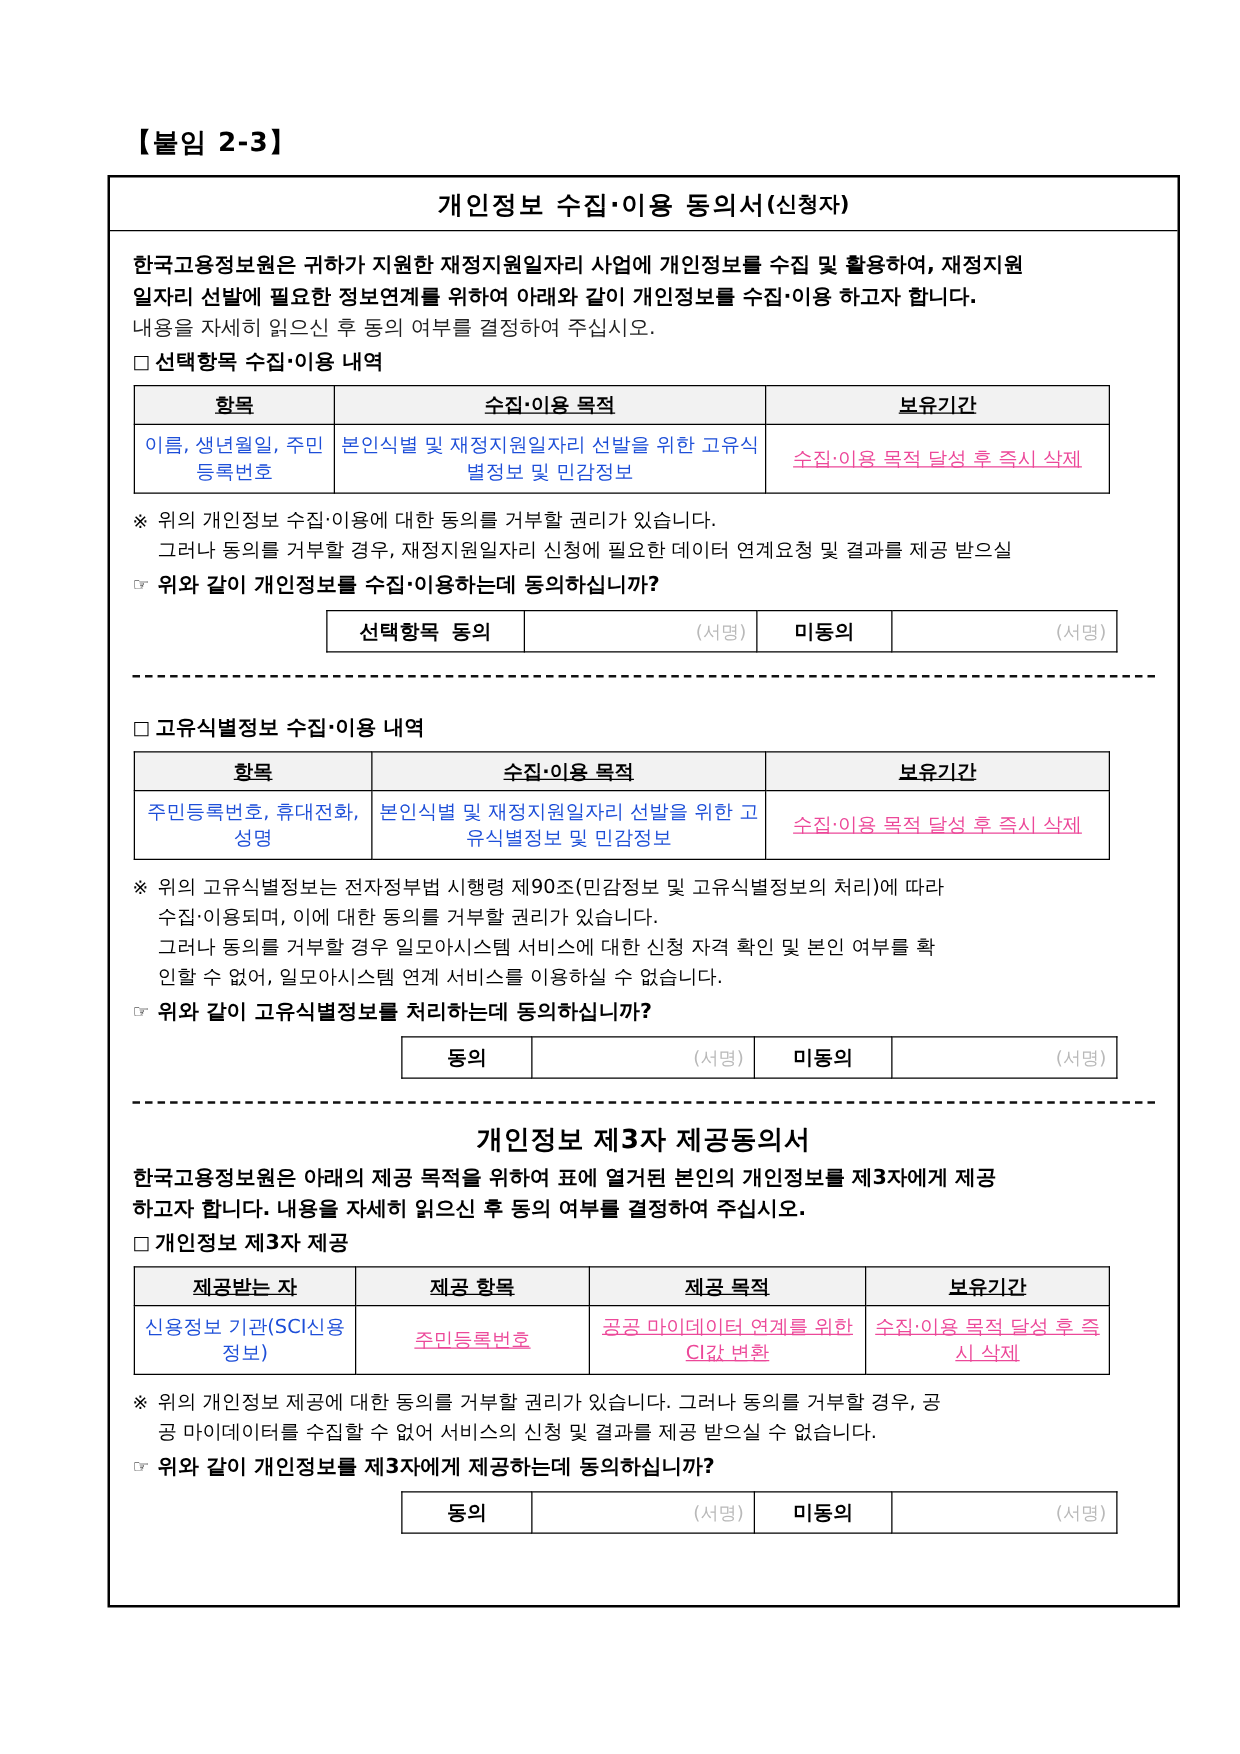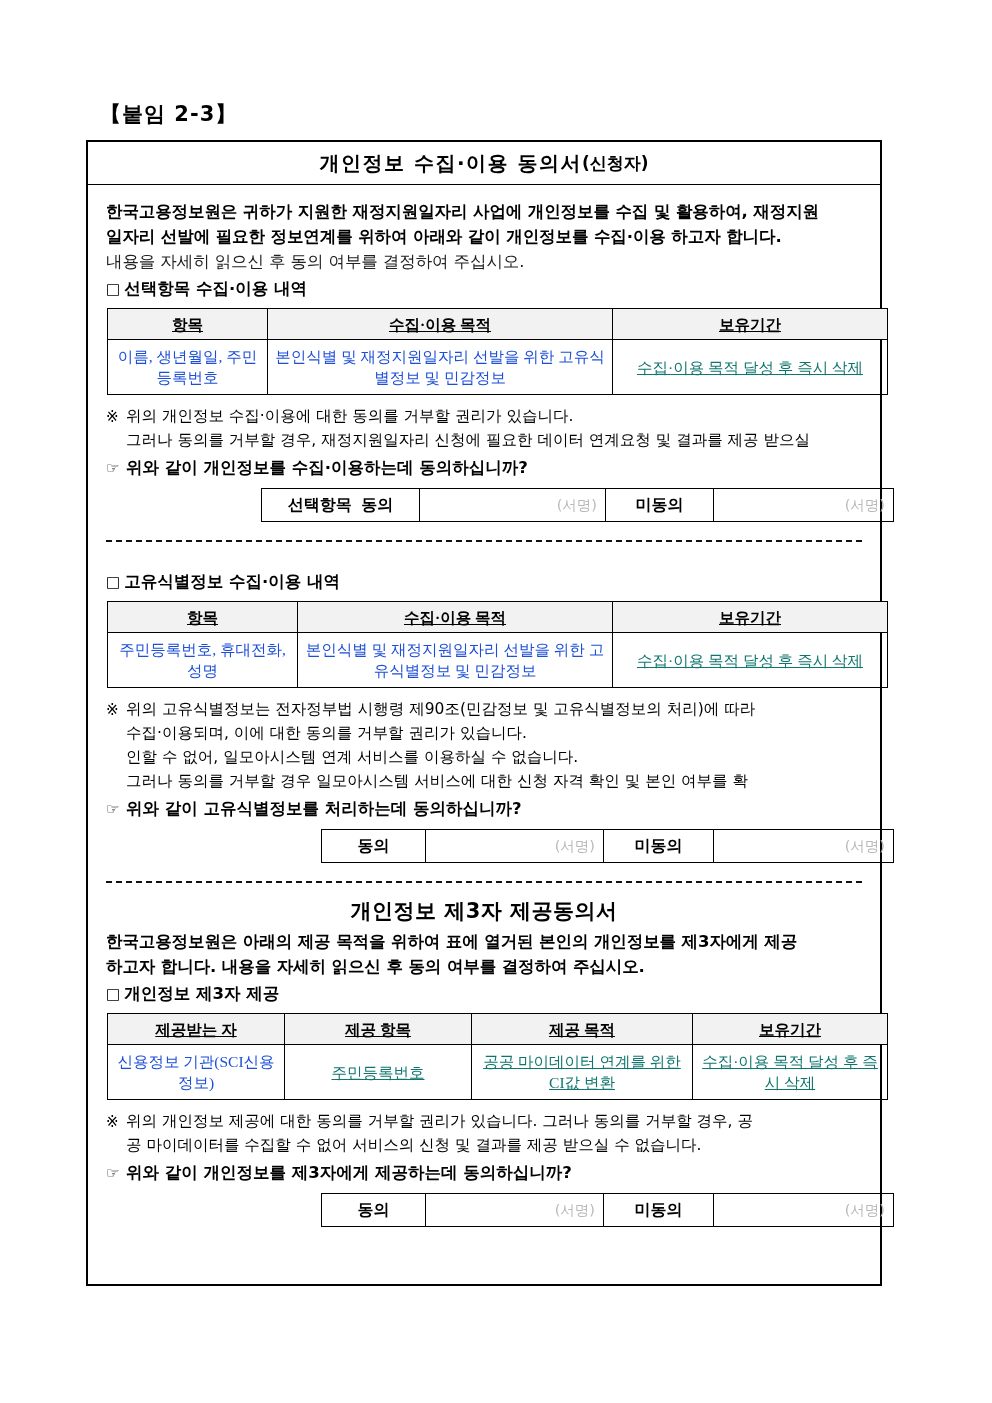--- a/index.html
+++ b/index.html
@@ -26,21 +26,21 @@
     font-size: 21px;
     font-weight: bold;
     letter-spacing: 1px;
   }
 
   
   .doc-frame {
     position: absolute;
     left: 86px;
     top: 140px;
-    width: 796px;
+    width: 858px;
     height: 1146px;
     border: 2.5px solid #000;
     box-sizing: border-box;
   }
 
   .title-bar {
     height: 42px;
     border-bottom: 1.5px solid #000;
     display: flex;
     align-items: center;
@@ -83,42 +83,41 @@
     font-weight: bold;
     line-height: 24px;
   }
   .checkbox-glyph { font-size: 15px; margin-right: 4px; }
 
   
   table.info {
     border-collapse: collapse;
     margin: 7px 0 0 1px;
     table-layout: fixed;
-    font-family: Liberation Serif, serif;
   }
   table.info th, table.info td {
     border: 1.2px solid #000;
     padding: 2px 4px;
     text-align: center;
     vertical-align: middle;
     font-size: 15.5px;
     line-height: 21px;
   }
   table.info th {
     background: #f2f2f2;
     font-weight: bold;
     height: 26px;
   }
   table.info th .u { text-decoration: underline; }
   table.info td {
     height: 50px;
     color: #1d4ed8;
     font-weight: normal;
   }
-  table.info td.dark { color: #0f766e; }
+  table.info td.dark { color: #ec4899; }
   table.info td .u { text-decoration: underline; }
 
   
   .note {
     display: flex;
     margin-top: 9px;
     font-size: 15.5px;
     line-height: 24px;
   }
   .note .mark {
@@ -291,22 +290,22 @@
               <td class="dark"><span class="u">수집·이용 목적 달성 후 즉시 삭제</span></td>
             </tr>
           </tbody>
         </table>
 
         <div class="note">
           <div class="mark">※</div>
           <div class="body">
             <span class="ln">위의 고유식별정보는 전자정부법 시행령 제90조(민감정보 및 고유식별정보의 처리)에 따라</span>
             <span class="ln">수집·이용되며, 이에 대한 동의를 거부할 권리가 있습니다.</span>
+            <span class="ln">그러나 동의를 거부할 경우 일모아시스템 서비스에 대한 신청 자격 확인 및 본인 여부를 확</span>
             <span class="ln">인할 수 없어, 일모아시스템 연계 서비스를 이용하실 수 없습니다.</span>
-            <span class="ln">그러나 동의를 거부할 경우 일모아시스템 서비스에 대한 신청 자격 확인 및 본인 여부를 확</span>
           </div>
         </div>
 
         <div class="question">
           <span class="hand">☞</span>
           <span>위와 같이 고유식별정보를 처리하는데 동의하십니까?</span>
         </div>
 
         <div class="sig-wrap" style="padding-left:215px;">
           <table class="sig" style="width:572px;">

